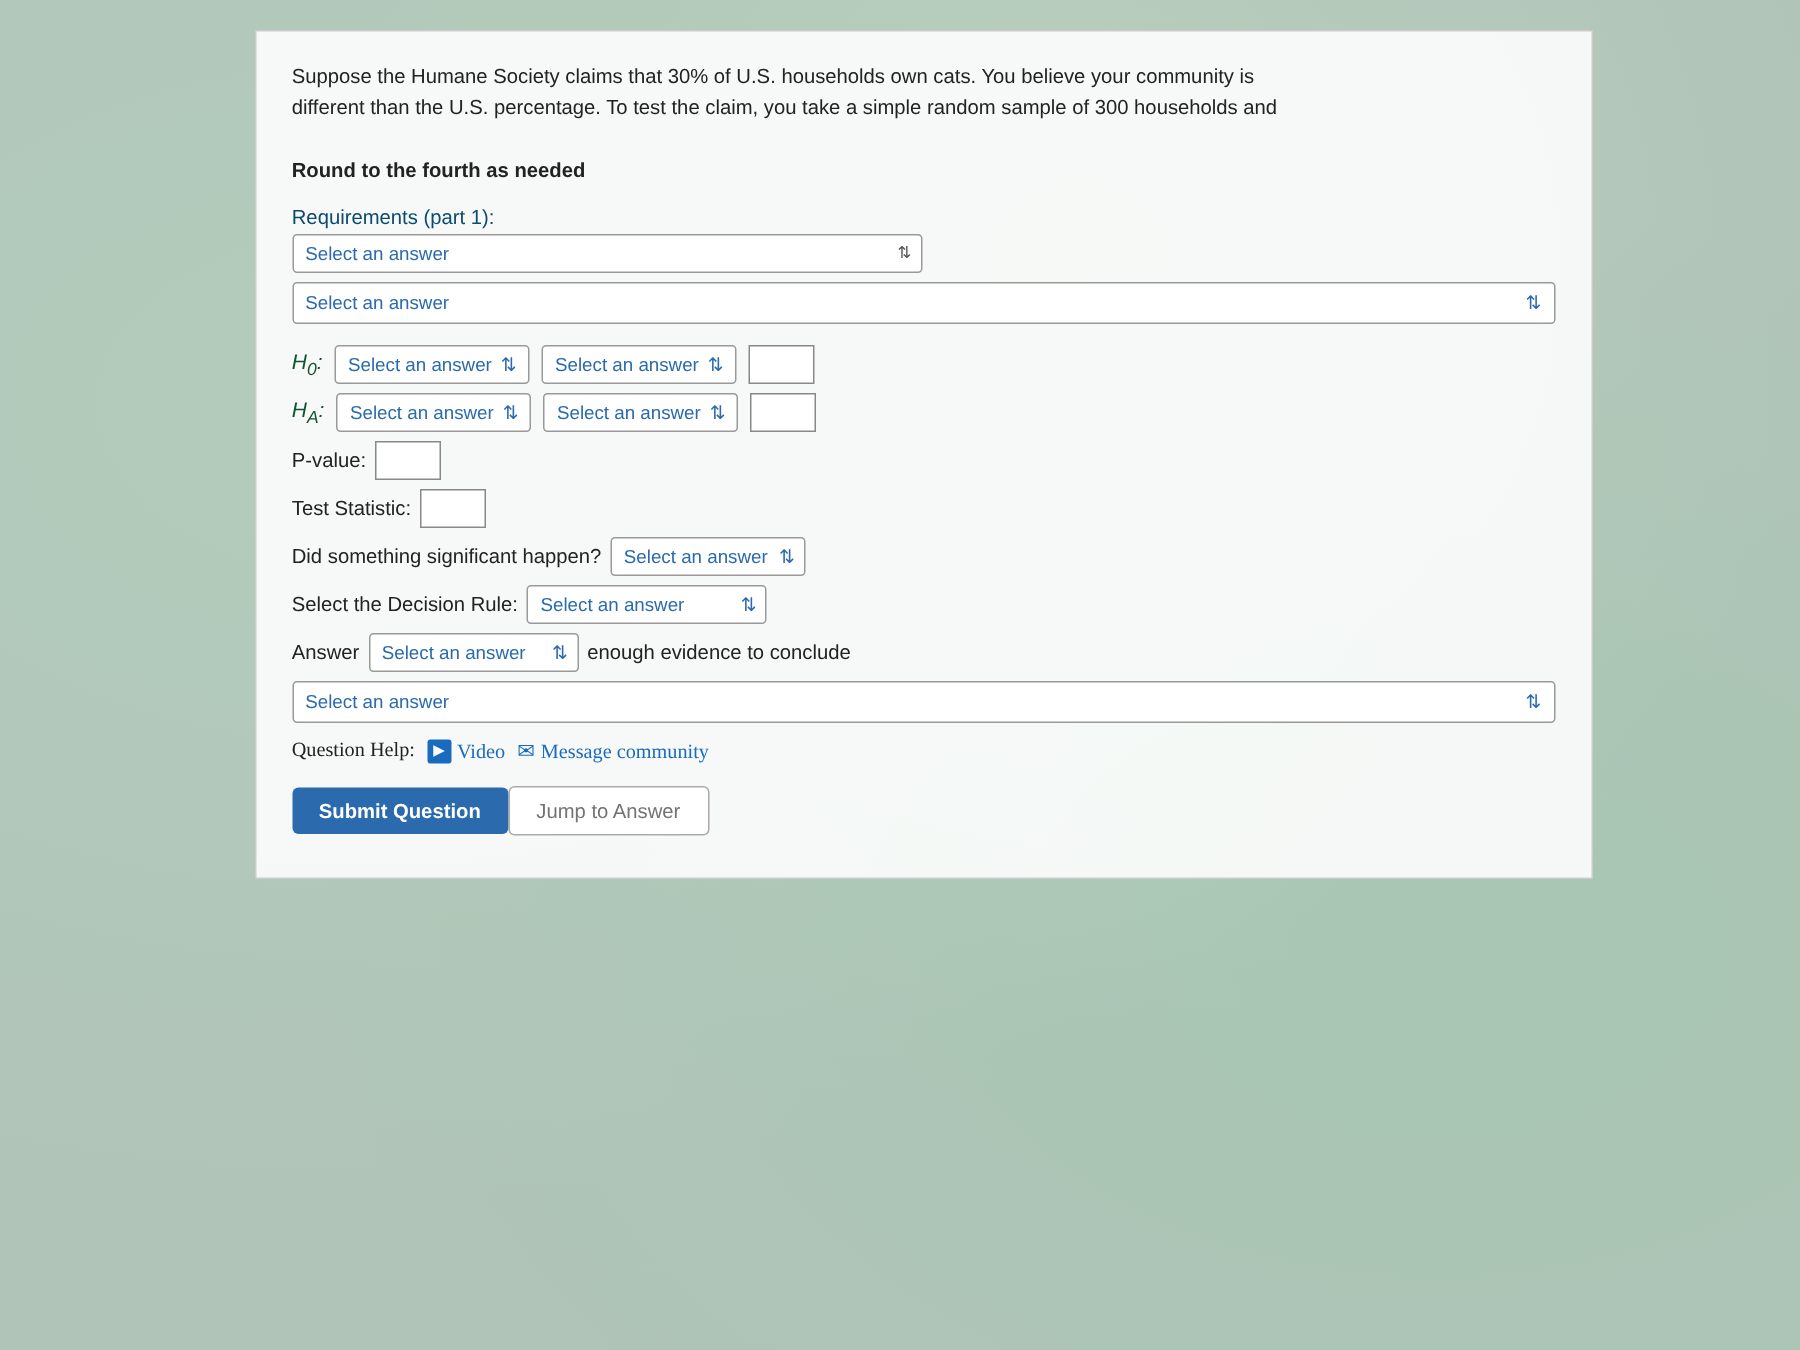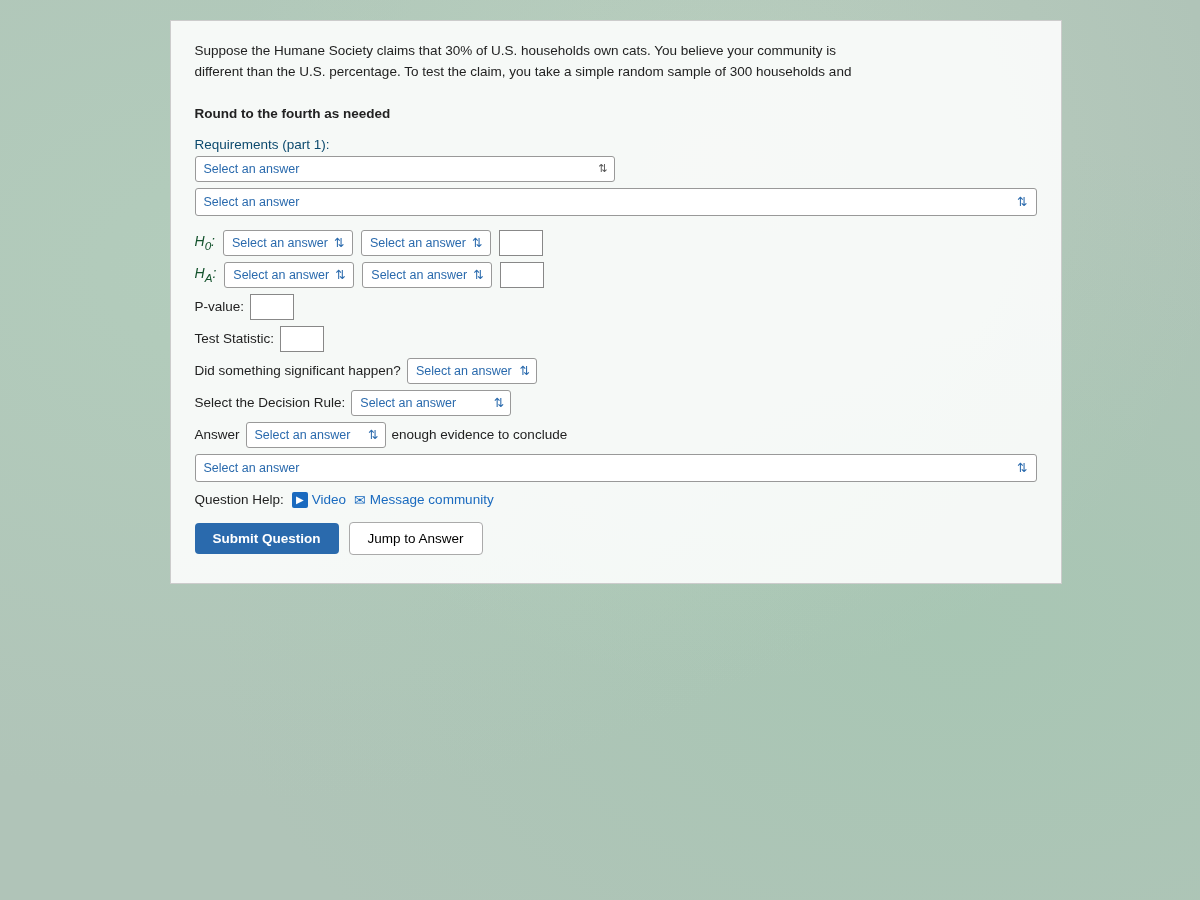--- a/index.html
+++ b/index.html
@@ -130,20 +130,21 @@
       margin-bottom: 6px;
     }
 
     .question-help-row {
       display: flex;
       gap: 8px;
       margin-top: 10px;
       margin-bottom: 14px;
       font-size: 13.5px;
       color: #222;
+      font-family: Liberation Serif, serif;
     }
 
     .help-link {
       color: #1a6abf;
       text-decoration: none;
       display: flex;
       align-items: center;
       gap: 4px;
       font-size: 13.5px;
       cursor: pointer;
@@ -155,31 +156,30 @@
       border: none;
       border-radius: 4px;
       padding: 8px 18px;
       font-size: 13.5px;
       cursor: pointer;
       font-weight: bold;
     }
 
     .btn-jump {
       background: white;
-      color: #000000;
+      color: #737373;
       border: 1px solid #aaa;
       border-radius: 4px;
       padding: 8px 18px;
       font-size: 13.5px;
       cursor: pointer;
     }
 
     .buttons-row {
       display: flex;
-      gap: 10px;
       align-items: center;
     }
 
     .select-inline {
       display: inline-flex;
       align-items: center;
       border: 1px solid #999;
       border-radius: 3px;
       padding: 2px 6px 2px 8px;
       font-size: 12.5px;

